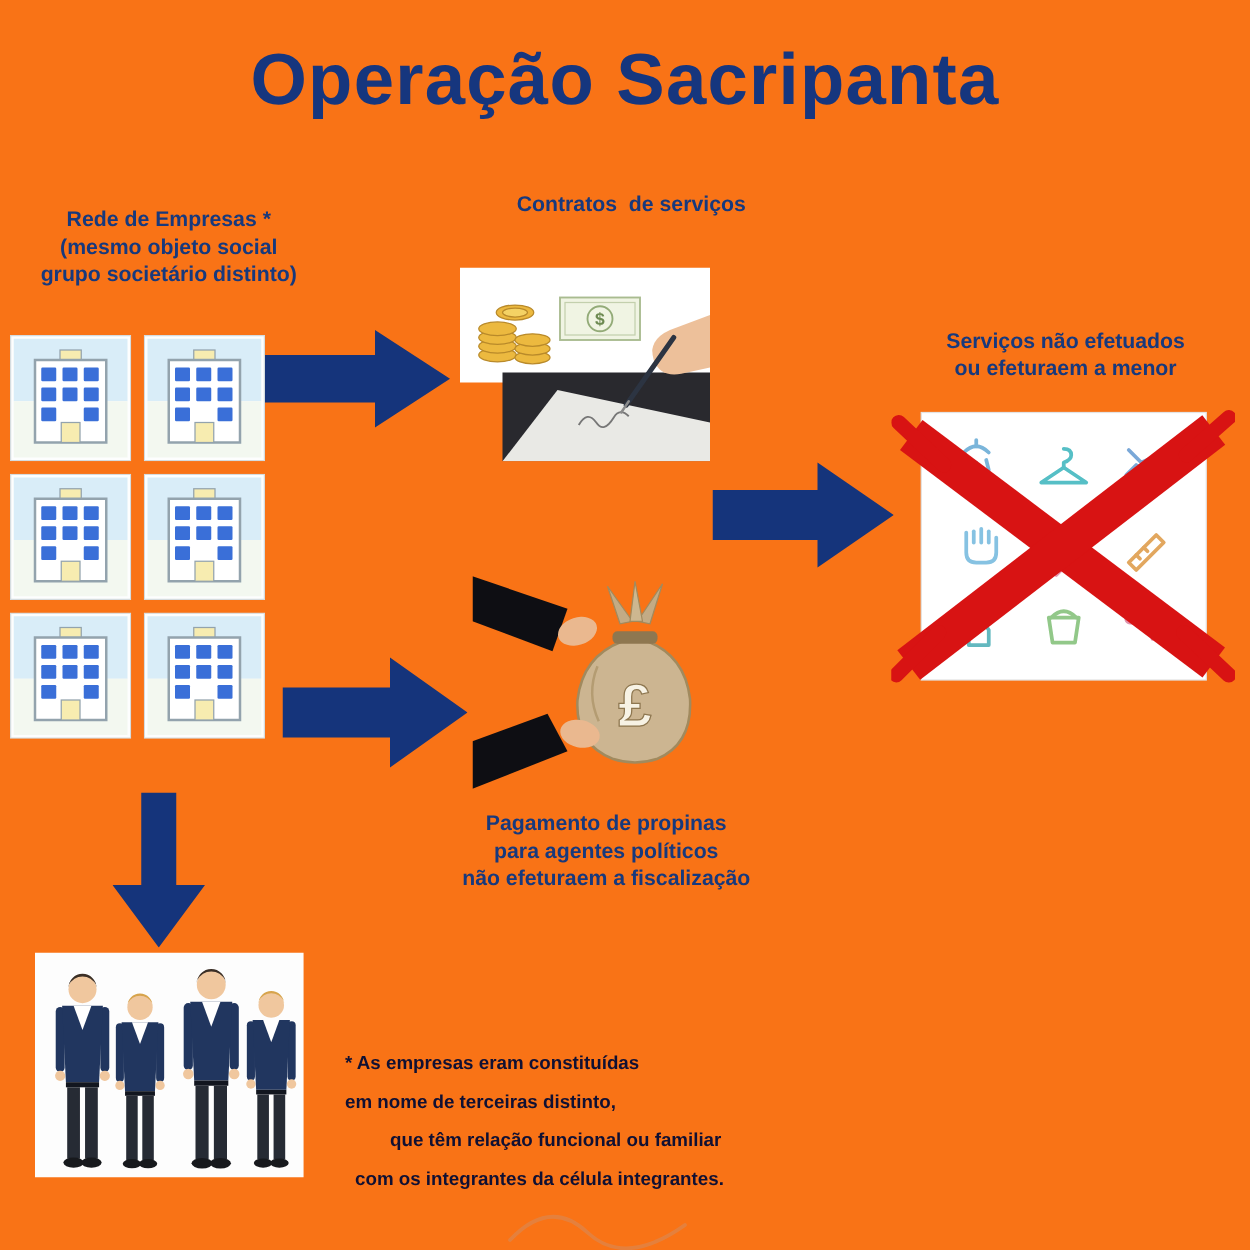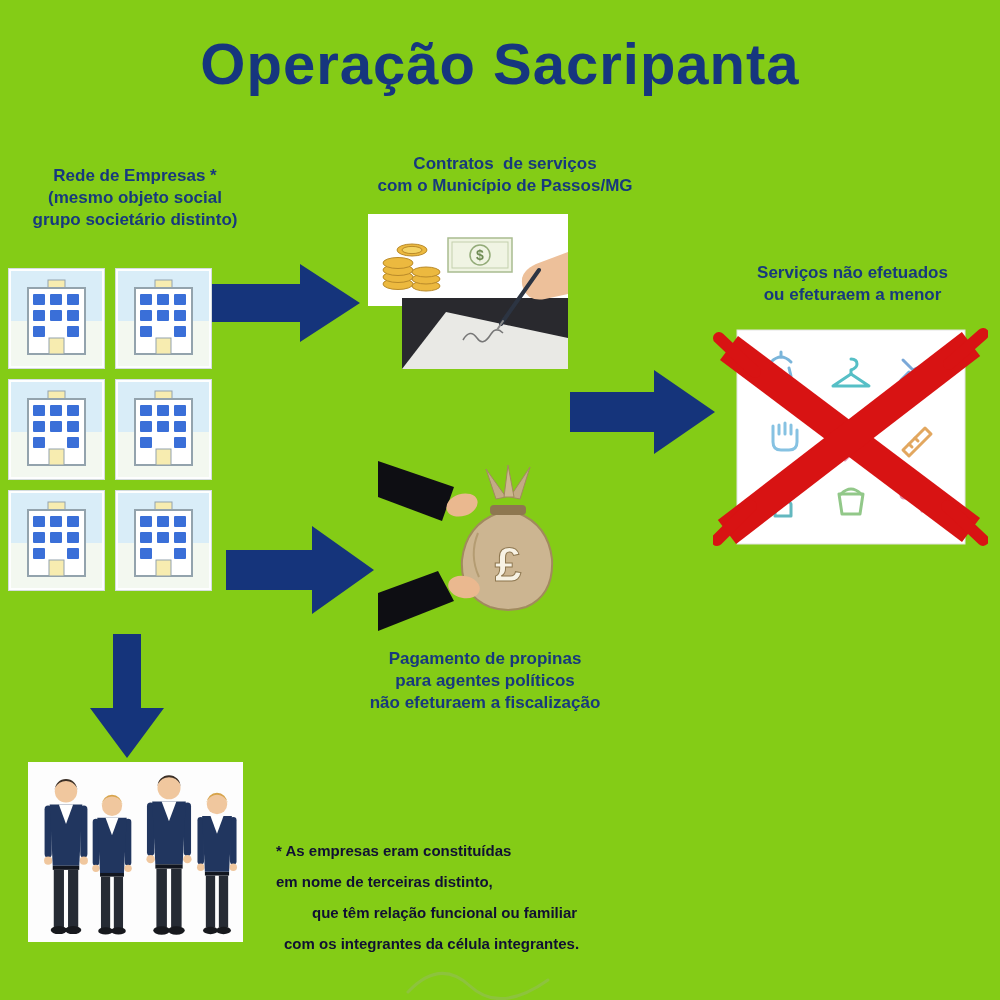--- a/index.html
+++ b/index.html
@@ -1,17 +1,17 @@
 <!DOCTYPE html>
 <html><head>
 <meta charset="utf-8">
 <style>
   html,body{margin:0;padding:0;background:#f2f2f3;}
   #canvas{
-    position:relative;width:1000px;height:1000px;background:#84cc16;
+    position:relative;width:1000px;height:1000px;background:#f97316;
     overflow:hidden;font-family:"Liberation Sans",sans-serif;
   }
   .abs{position:absolute;}
   .title{
     left:0;top:30px;width:1000px;text-align:center;
     font-size:58px;font-weight:bold;color:#16367e;letter-spacing:1px;margin:0;
   }
   .label{font-weight:bold;color:#17397d;text-align:center;}
   .label div{white-space:pre;line-height:22px;font-size:17px;}
   .buildings-grid{
@@ -96,21 +96,20 @@
         <use href="#building" width="97" height="101"></use>
       </svg>
   </div>
 
   <svg class="abs" style="left:212px;top:262px;" width="148" height="82">
     <polygon points="0,22 88,22 88,2 148,41 88,80 88,60 0,60" fill="#15347b"></polygon>
   </svg>
 
   <div class="abs label" style="left:340px;top:153px;width:330px;">
     <div>Contratos  de serviços</div>
-    <div>com o Município de Passos/MG</div>
   </div>
 
   <svg class="abs" style="left:368px;top:214px;" width="200" height="155" viewBox="0 0 200 155">
     <rect x="0" y="0" width="200" height="92" fill="#ffffff"></rect>
     <rect x="34" y="84" width="166" height="71" fill="#29292e"></rect>
     <polygon points="34,155 78,98 200,124 200,155" fill="#e9e9e5"></polygon>
     <path d="M 95,126 q 7,-12 14,-2 q 6,9 14,-4 q 5,-8 12,-1" stroke="#777" stroke-width="1.5" fill="none"></path>
     <g stroke="#b98a2a" stroke-width="1" fill="#ecb93f">
       <ellipse cx="30" cy="70" rx="15" ry="5.5"></ellipse>
       <ellipse cx="30" cy="63" rx="15" ry="5.5"></ellipse>

